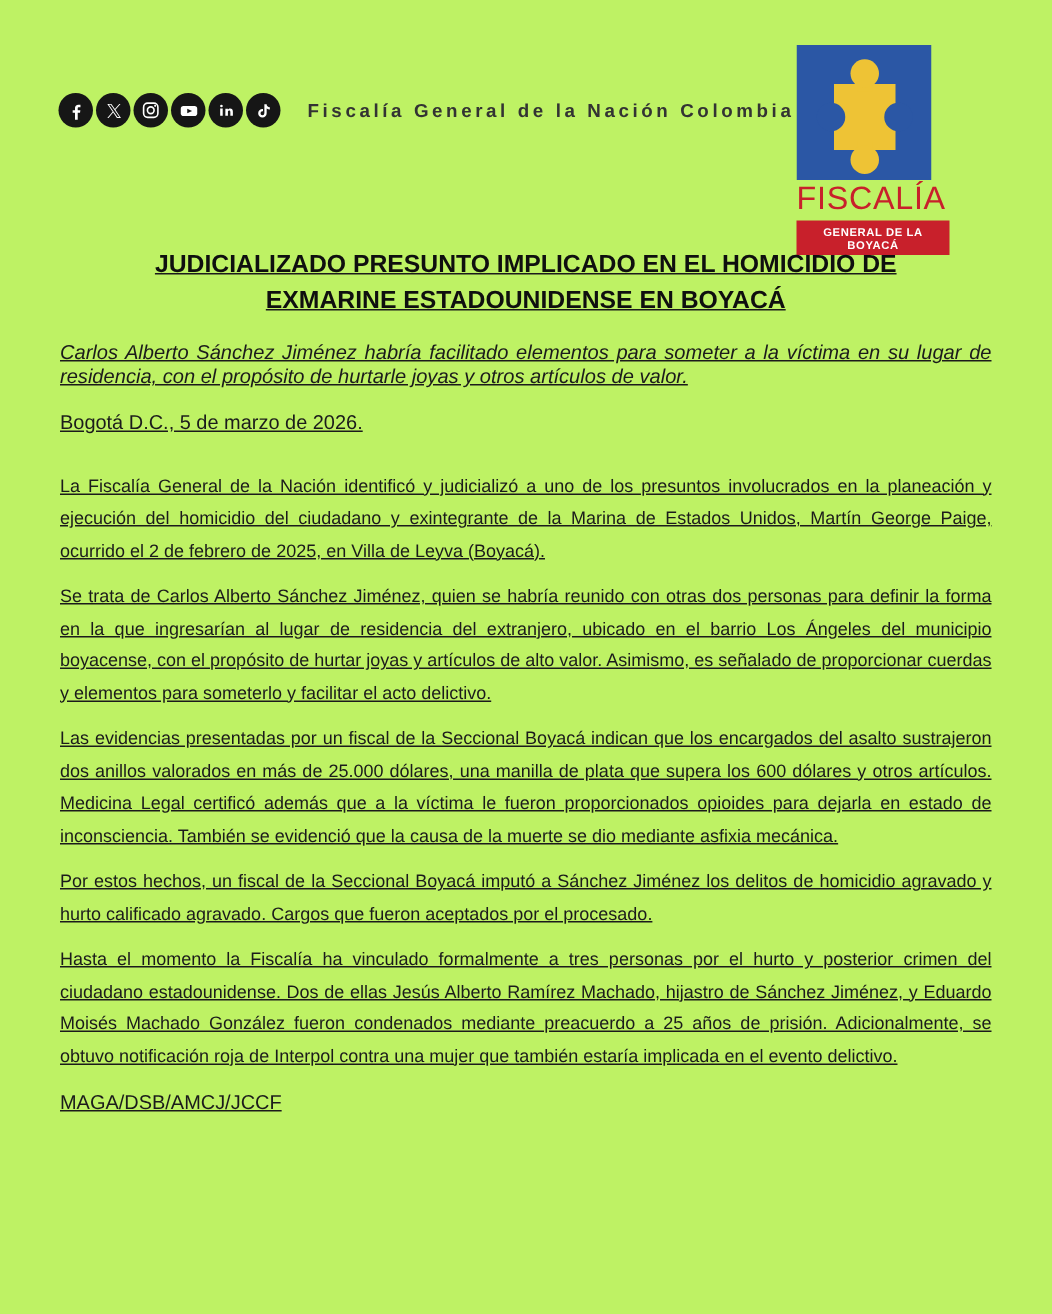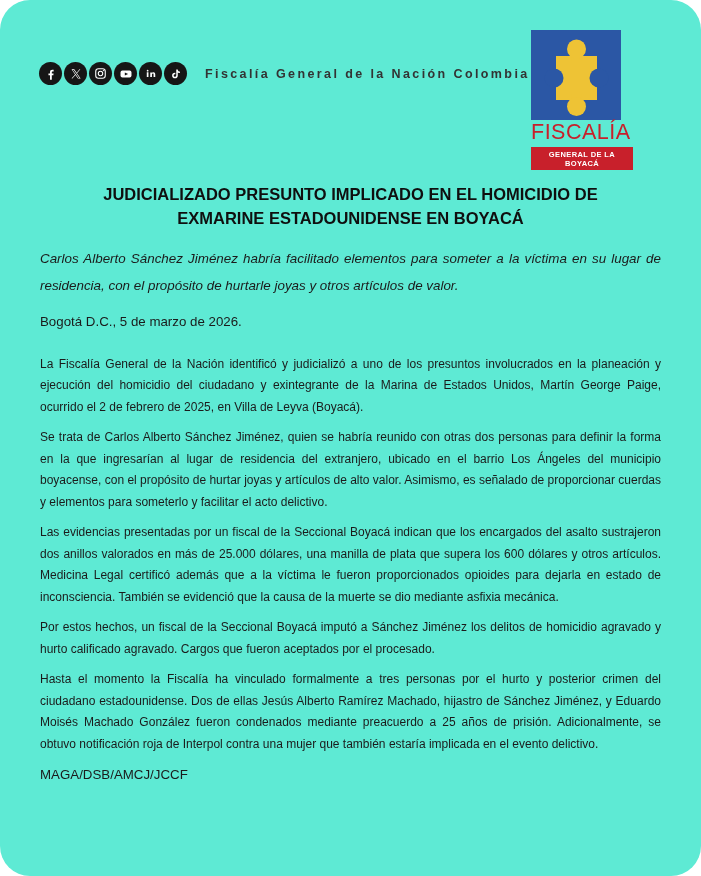--- a/index.html
+++ b/index.html
@@ -1,20 +1,20 @@
 <!DOCTYPE html>
 <html lang="es"><head>
 <meta charset="utf-8">
 <style>
   * { margin:0; padding:0; box-sizing:border-box; }
   html,body { background:#ffffff; }
   body { font-family:"Liberation Sans", sans-serif; }
   .page {
-    position:relative; width:701px; height:876px; background:#5eead4;
-    overflow:hidden; margin:0 auto;border-radius:30px;
+    position:relative; width:701px; height:876px; background:#bef264;
+    overflow:hidden; margin:0 auto;
   }
 
   
   .social-row {
     position:absolute; left:39px; top:62px;
     display:flex; align-items:center; gap:1px;
   }
   .social-circle {
     width:23px; height:23px; border-radius:50%;
     background:#161616; display:flex; align-items:center; justify-content:center;
@@ -32,27 +32,27 @@
     font-size:21.5px; font-weight:400; letter-spacing:0.5px;
     color:#C8202B; margin-top:2px; line-height:1;
   }
   .logo-banner {
     margin-top:3px; width:102px; background:#C8202B; color:#ffffff;
     font-size:7.5px; font-weight:700; letter-spacing:0.4px;
     text-align:center; padding:3px 1px 2px;
   }
 
   
-  .content { position:absolute; left:40px; top:182px; width:621px; color:#1b1b1b; }
+  .content { position:absolute; left:40px; top:164px; width:621px; color:#1b1b1b;text-decoration:underline; }
   .title {
     text-align:center; font-weight:700; font-size:16.5px; line-height:24px;
     color:#0f0f0f; margin-bottom:15px;
   }
   .lead {
-    font-style:italic; font-size:13.4px; line-height:27px;
+    font-style:italic; font-size:13.4px; line-height:16px;
     text-align:justify; margin-bottom:12px;
   }
   .dateline { font-size:13.3px; line-height:21.5px; margin-bottom:21px; }
   .body-p {
     font-size:12px; line-height:21.5px; text-align:justify; margin-bottom:9px;
   }
   .footer-sig { font-size:13.3px; line-height:21.5px; margin-top:0; }
 </style>
 </head>
 <body>

